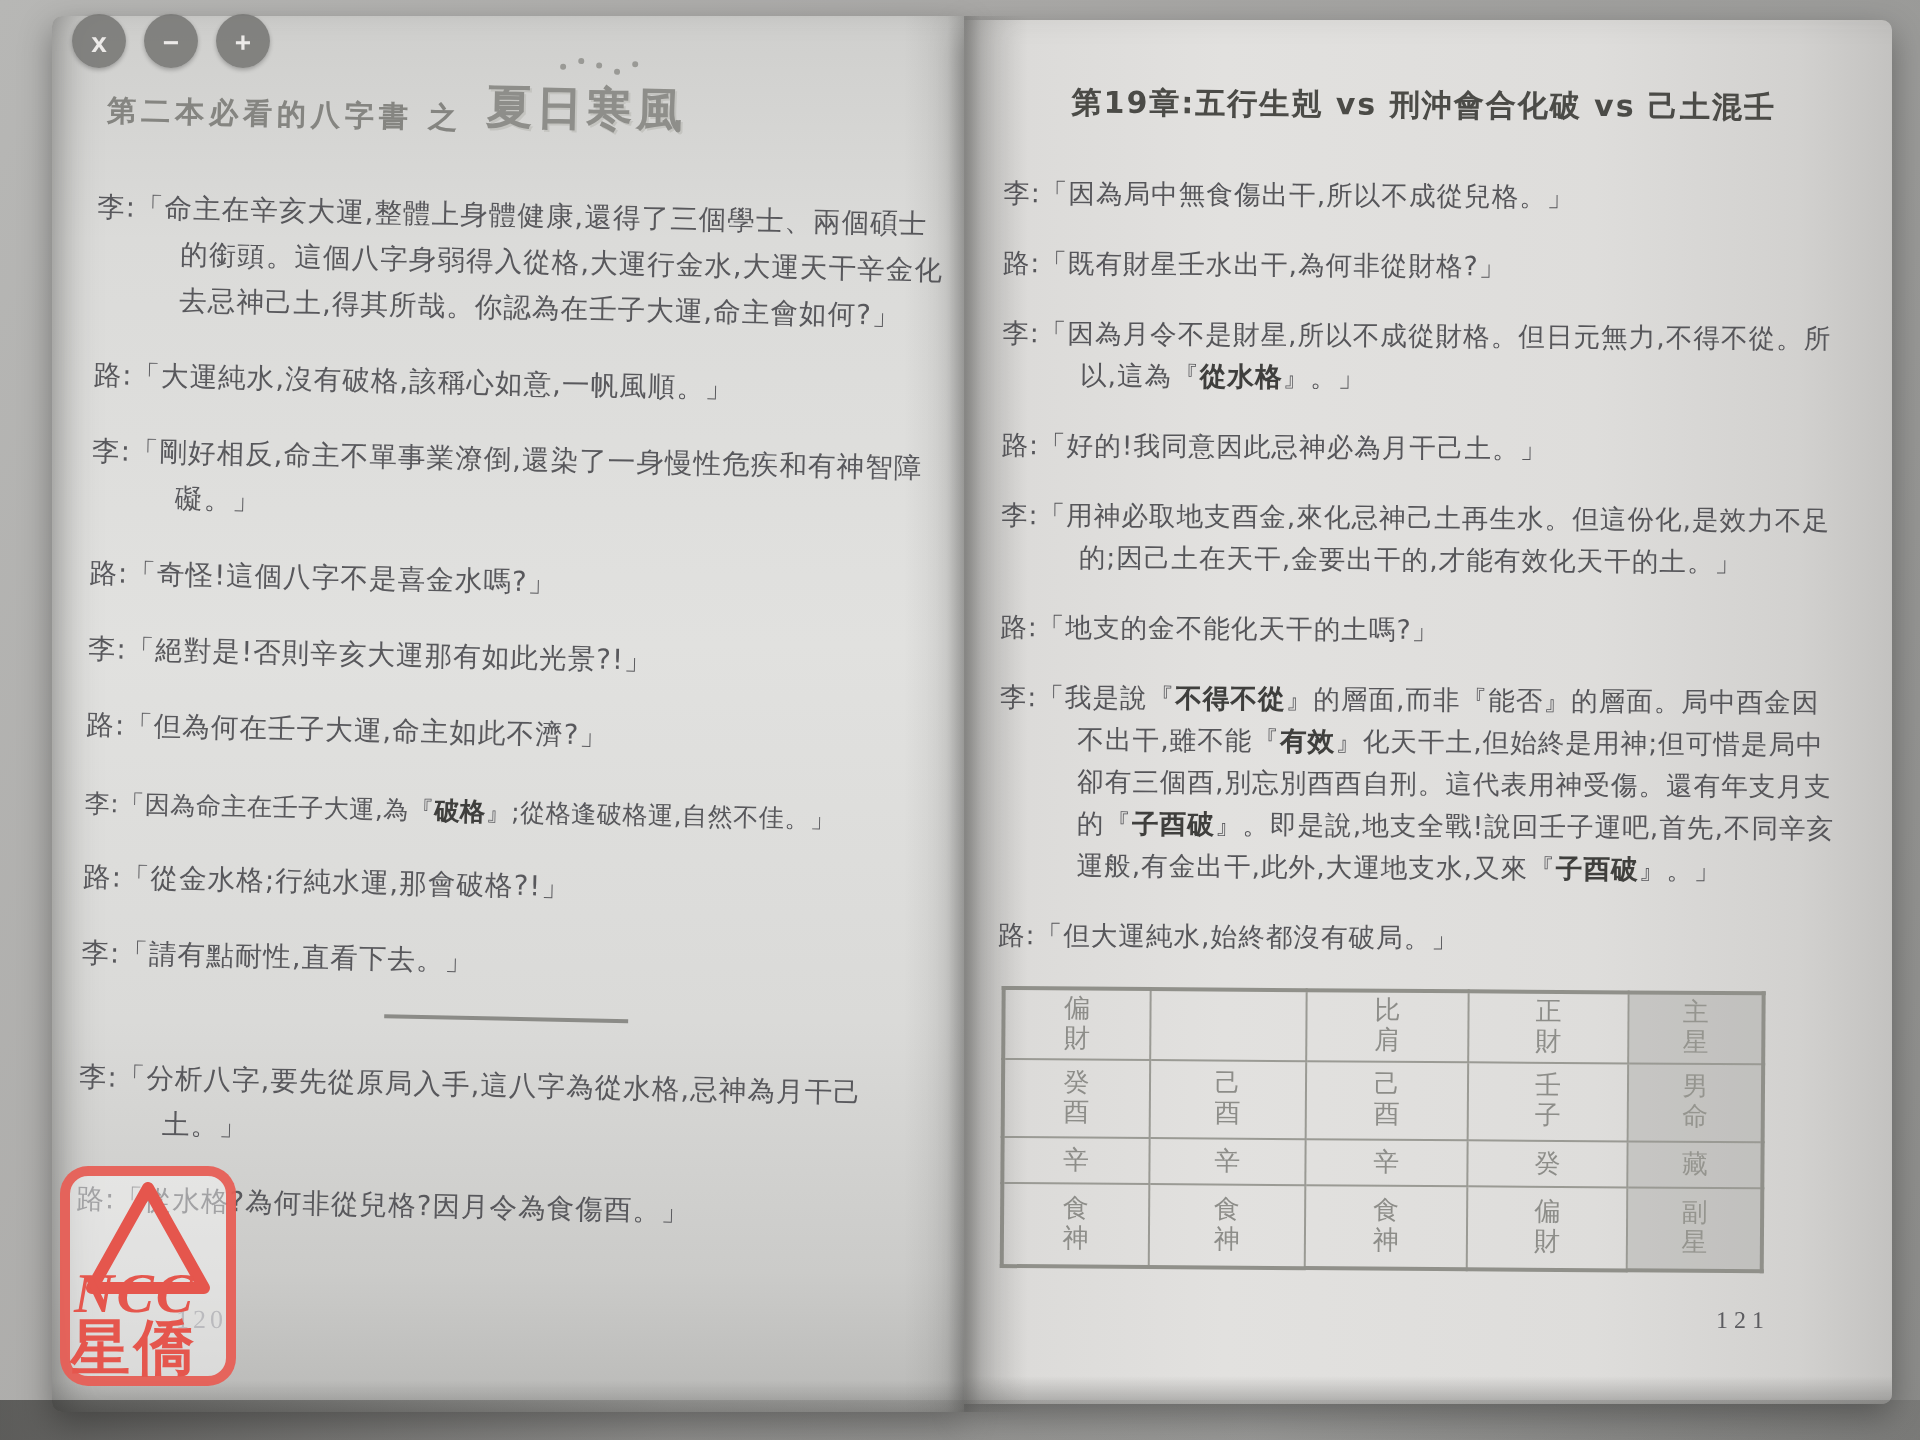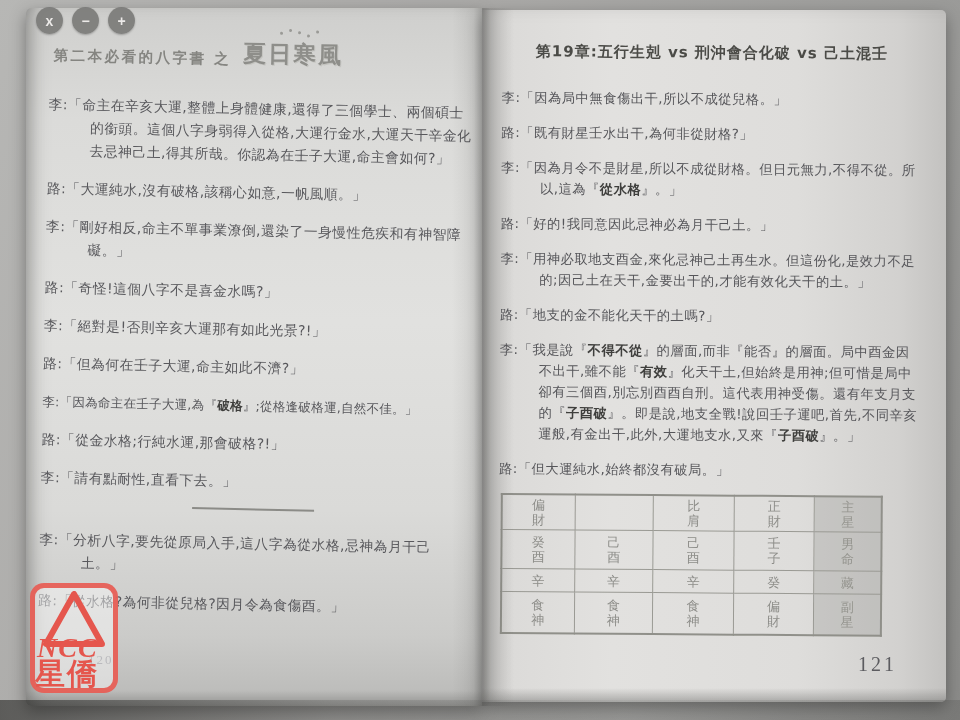--- a/index.html
+++ b/index.html
@@ -59,21 +59,21 @@
   .pillar-table tr:nth-child(3) td{height:18px;}
   .pillar-table tr:nth-child(4) td{height:36px;}
   .pillar-table td:nth-child(1){width:72px;}
   .pillar-table td:nth-child(2){width:78px;}
   .pillar-table td:nth-child(3){width:80px;}
   .pillar-table td:nth-child(4){width:80px;}
   .pillar-table td:nth-child(5){width:66px;}
   
   .pn{position:absolute;font-family:"Liberation Serif","DejaVu Serif",serif;color:#5c5c60;}
   .pn-left{left:88px;top:652px;font-size:13px;letter-spacing:2px;color:#84848a;z-index:4;}
-  .pn-right{left:858px;top:653px;font-size:20px;letter-spacing:3px;z-index:4;}
+  .pn-right{left:858px;top:653px;font-size:12px;letter-spacing:3px;z-index:4;}
   
   .stamp{position:absolute;left:30px;top:583px;width:78px;height:100px;z-index:6;
         border:5px solid rgba(230,87,78,.9);border-radius:14px;background:rgba(252,252,252,.45);}
   .stamp svg{position:absolute;left:5px;top:3px;}
   .stamp .ncc{position:absolute;left:2px;top:44px;font-family:"Liberation Serif","DejaVu Serif",serif;
         font-style:italic;font-weight:bold;font-size:28px;color:#e5564d;letter-spacing:1px;}
   .stamp .xq{position:absolute;left:0;top:66px;width:100%;text-align:left;
         font-size:30px;font-weight:bold;color:#e5564d;letter-spacing:2px;}
 </style>
 </head>

